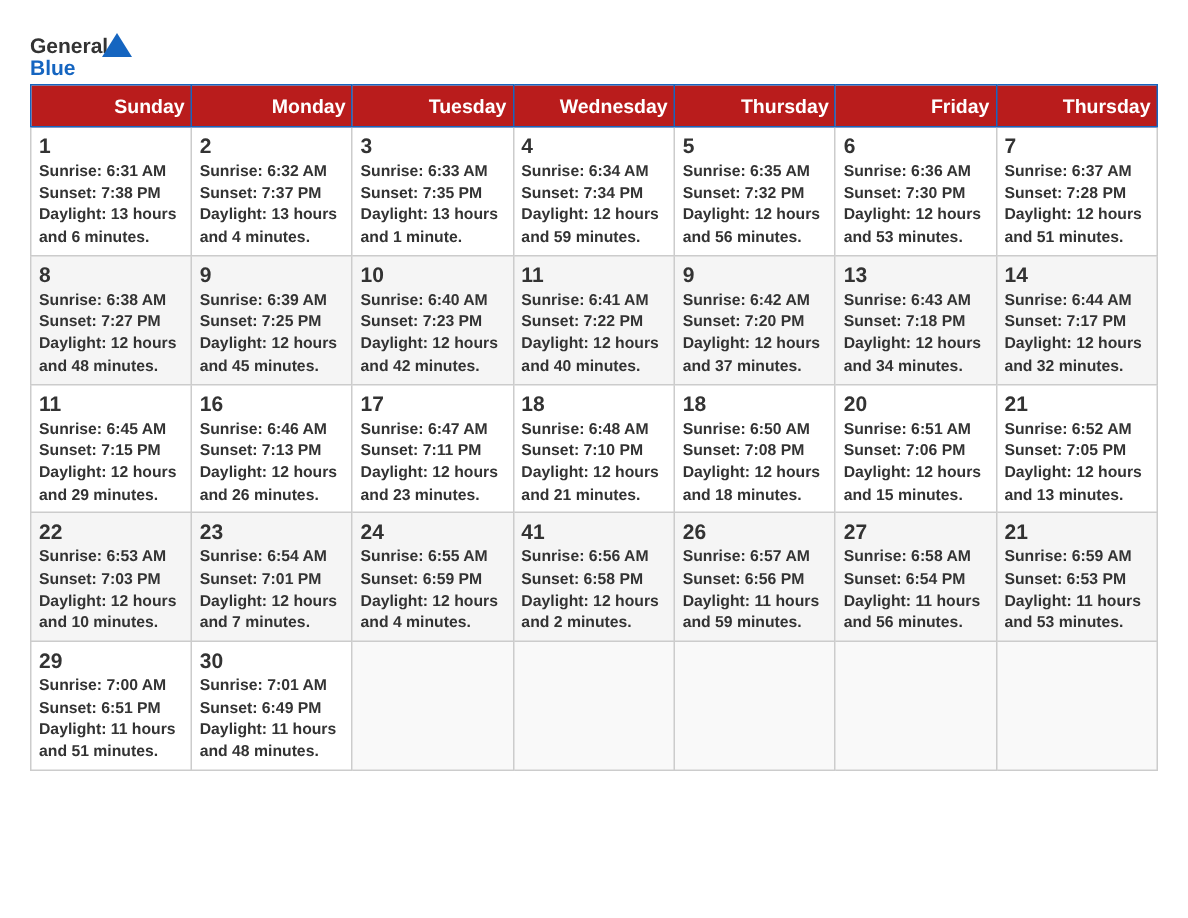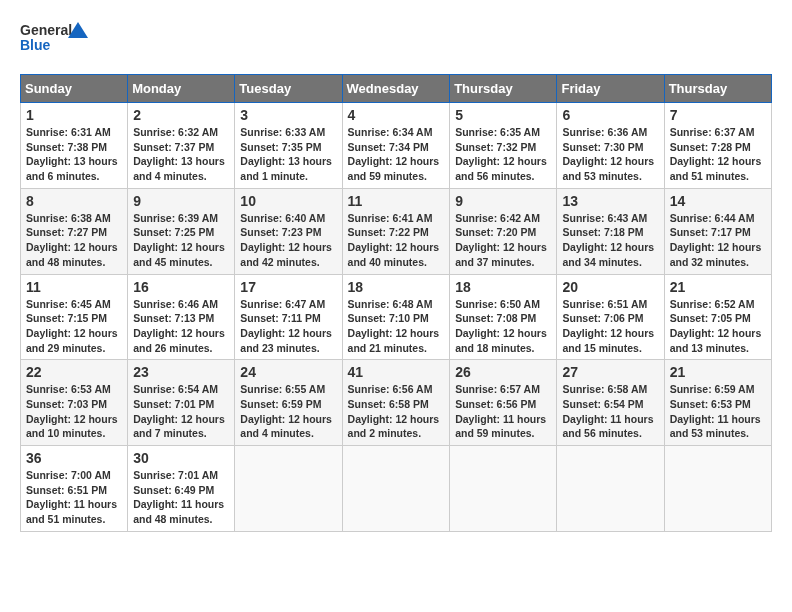--- a/index.html
+++ b/index.html
@@ -7,21 +7,21 @@
       font-family: Arial, sans-serif;
       background: #fff;
       width: 792px;
       min-height: 612px;
       padding: 20px;
     }
     .header {
       display: flex;
       justify-content: space-between;
       align-items: flex-start;
-      margin-bottom: 18px;
+      margin-bottom: 0;
     }
     .logo {
       display: flex;
       align-items: center;
       gap: 4px;
     }
     .title-block {
       text-align: right;
     }
     .month-title {
@@ -32,24 +32,24 @@
     .location {
       font-size: 16px;
       color: #555;
     }
     .calendar {
       width: 100%;
       border-collapse: collapse;
       font-size: 11px;
     }
     .calendar th {
-      background: #737373;
+      background: #b91c1c;
       color: #fff;
       padding: 6px 4px;
-      text-align: left;
+      text-align: right;
       font-size: 13px;
       font-weight: bold;
       border: 1px solid #1565c0;
     }
     .calendar td {
       border: 1px solid #ccc;
       vertical-align: top;
       padding: 4px 5px;
       width: 108px;
       min-height: 80px;
@@ -220,21 +220,21 @@
           <span class="day-num">27</span>
           <div class="day-info">Sunrise: 6:58 AM<br>Sunset: 6:54 PM<br>Daylight: 11 hours and 56 minutes.</div>
         </td>
         <td>
           <span class="day-num">21</span>
           <div class="day-info">Sunrise: 6:59 AM<br>Sunset: 6:53 PM<br>Daylight: 11 hours and 53 minutes.</div>
         </td>
       </tr>
       <tr>
         <td>
-          <span class="day-num">36</span>
+          <span class="day-num">29</span>
           <div class="day-info">Sunrise: 7:00 AM<br>Sunset: 6:51 PM<br>Daylight: 11 hours and 51 minutes.</div>
         </td>
         <td>
           <span class="day-num">30</span>
           <div class="day-info">Sunrise: 7:01 AM<br>Sunset: 6:49 PM<br>Daylight: 11 hours and 48 minutes.</div>
         </td>
         <td class="empty-cell"></td>
         <td class="empty-cell"></td>
         <td class="empty-cell"></td>
         <td class="empty-cell"></td>

